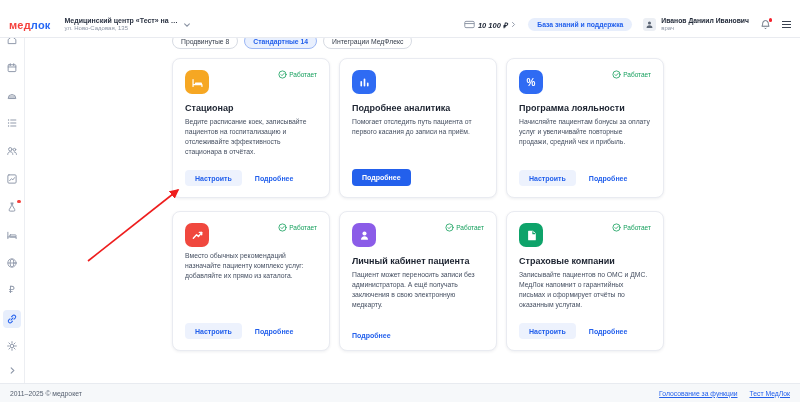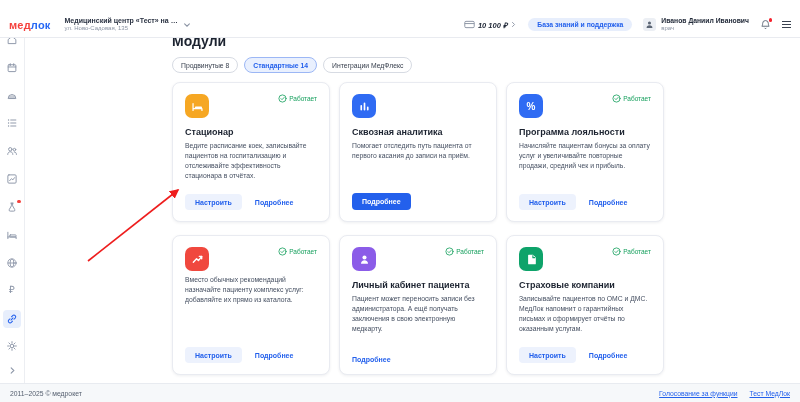--- a/index.html
+++ b/index.html
@@ -212,21 +212,20 @@
   </span>
   <span class="collapse">
     <svg width="9" height="9" viewBox="0 0 10 10" fill="none" stroke="currentColor" stroke-width="1.2" stroke-linecap="round">
         <path d="M3.5 2 6.5 5 3.5 8"></path>
       </svg>
   </span>
 </nav>
 
 <main class="main">
   <div class="content">
-    <h1 class="page-title">Модули</h1>
 
     <div class="tabs">
       <button class="tab">Продвинутые 8</button>
       <button class="tab active">Стандартные 14</button>
       <button class="tab">Интеграции МедФлекс</button>
     </div>
 
     <div class="grid">
 
       <section class="card">
@@ -254,21 +253,21 @@
       </section>
 
       <section class="card">
         <div class="card-head">
           <span class="app-icon ic-blue">
             <svg width="13" height="13" viewBox="0 0 14 14" fill="none" stroke="#fff" stroke-width="1.8" stroke-linecap="round">
                 <path d="M3.5 10.5V6.2M7 10.5V3.5M10.5 10.5V8"></path>
               </svg>
           </span>
         </div>
-        <div class="card-title">Сквозная аналитика</div>
+        <div class="card-title">Подробнее аналитика</div>
         <div class="card-desc">Помогает отследить путь пациента от первого касания до записи на приём.</div>
         <div class="card-actions">
           <button class="btn-primary">Подробнее</button>
         </div>
       </section>
 
       <section class="card">
         <div class="card-head">
           <span class="app-icon ic-blue">
               <span class="pct">%</span>

